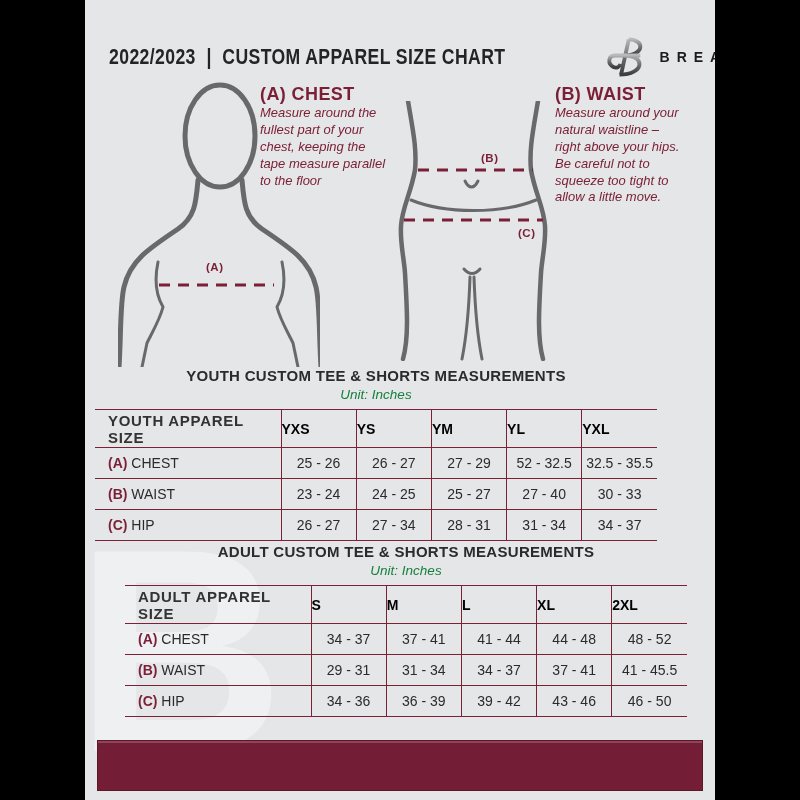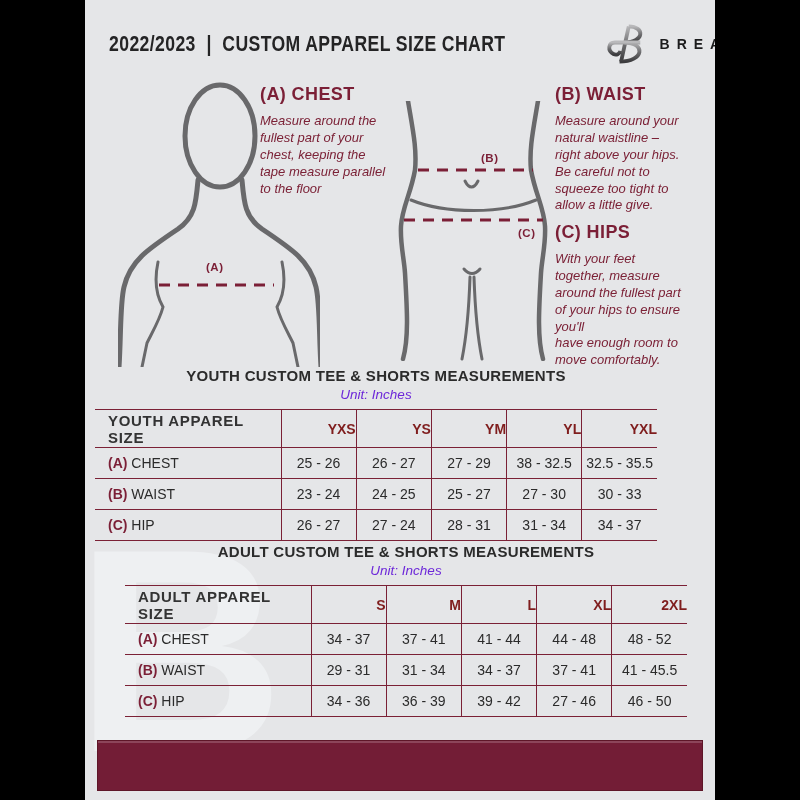--- a/index.html
+++ b/index.html
@@ -14,67 +14,67 @@
     background:#E5E6E8; overflow:hidden;
   }
   
   .watermark {
     position:absolute; left:-10px; top:505px;
     font-size:290px; line-height:1; font-weight:bold;
     color:#EEF0F2; z-index:0; user-select:none;
   }
   
   .header {
-    position:absolute; top:23px; left:24px; right:18px; height:42px;
+    position:absolute; top:36px; left:24px; right:18px; height:42px;
     display:flex; align-items:center; justify-content:space-between; z-index:2;text-align:center;
   }
   .doc-title {
     font-size:22px; font-weight:bold; color:#242425;
     transform:scaleX(0.80); transform-origin:left center;
     white-space:pre; letter-spacing:0.5px;
   }
   .brand-wrap { display:flex; align-items:center; gap:9px; }
   .brand-text { font-size:14px; font-weight:bold; letter-spacing:7px; color:#1c1c1d; margin-right:-7px; }
   
   .diagrams { position:absolute; top:75px; left:0; width:630px; height:292px; z-index:1; }
   .fig { position:absolute; }
   .fig-upper { left:33px; top:4px; }
   .fig-lower { left:305px; top:26px; }
   .guide { position:absolute; }
   .guide-heading { font-size:18px; font-weight:bold; color:#7B1F36; letter-spacing:0.4px; }
   .guide-text {
-    margin-top:8px; font-size:13px; font-style:italic; color:#7B2136;
+    margin-top:0; font-size:13px; font-style:italic; color:#7B2136;
     line-height:1.3; white-space:pre-line; font-weight:500;
   }
   .guide-a { left:175px; top:9px;  width:160px; }
   .guide-b { left:470px; top:9px;  width:158px; }
   .guide-c { left:470px; top:147px; width:158px; }
   .marker {
     position:absolute; font-size:11.5px; font-weight:bold; color:#7B1F36;
     letter-spacing:0.5px; z-index:2;
   }
   .marker-a { left:121px; top:186px; }
   .marker-b { left:396px; top:77px; }
   .marker-c { left:433px; top:152px; }
   
   .size-section { position:absolute; left:0; width:582px; text-align:center; z-index:1; }
   .section-youth { top:367px; }
   .section-adult { top:543px;margin-left:30px; }
   .section-title { font-size:15px; font-weight:bold; color:#2B2B2B; letter-spacing:0.3px; }
-  .section-unit  { font-size:13.5px; font-style:italic; color:#6d28d9; margin-top:3px; }
+  .section-unit  { font-size:13.5px; font-style:italic; color:#15803d; margin-top:3px; }
   table.size-table {
     margin:7px auto 0; border-collapse:collapse; width:562px; table-layout:fixed;
     background:transparent;
   }
   .size-table th, .size-table td {
     border-top:1.5px solid #7B2136; border-bottom:1.5px solid #7B2136;
     padding:0; vertical-align:middle;
   }
   .size-table th + th, .size-table td + td { border-left:1.5px solid #7B2136; }
-  .size-table th { height:37px; font-size:14px; font-weight:bold; color:#7f1d1d; text-align:right; }
+  .size-table th { height:37px; font-size:14px; font-weight:bold; color:#000000; text-align:left; }
   .size-table th.label-col {
     font-weight:bold; font-size:15px; letter-spacing:0.7px; color:#333;
     text-align:left; padding-left:13px;
   }
   .size-table td { height:30px; font-size:14px; color:#2B2B2B; text-align:center; }
   .size-table td.label-col { text-align:left; padding-left:13px; font-size:14px; }
   .pfx { color:#7B1F36; font-weight:bold; }
   
   .footer-bar {
     position:absolute; left:13px; top:741px; width:604px; height:49px;
@@ -154,31 +154,21 @@
 tape measure parallel
 to the floor</div>
     </div>
     <div class="guide guide-b">
       <div class="guide-heading">(B) WAIST</div>
       <div class="guide-text">Measure around your
 natural waistline –
 right above your hips.
 Be careful not to
 squeeze too tight to
-allow a little give.</div>
-    </div>
-    <div class="guide guide-c">
-      <div class="guide-heading">(C) HIPS</div>
-      <div class="guide-text">With your feet
-together, measure
-around the fullest part
-of your hips to ensure
-you'll
-have enough room to
-move comfortably.</div>
+allow a little move.</div>
     </div>
   </div>
 
   <div class="size-section section-youth">
     <div class="section-title">YOUTH CUSTOM TEE &amp; SHORTS MEASUREMENTS</div>
     <div class="section-unit">Unit: Inches</div>
     <table class="size-table">
       <colgroup>
           <col style="width:186px">
           <col>
@@ -194,35 +184,35 @@
         <th>YS</th>
         <th>YM</th>
         <th>YL</th>
         <th>YXL</th>
       </tr>
       <tr>
         <td class="label-col"><span class="pfx">(A)</span> <span>CHEST</span></td>
         <td>25 - 26</td>
         <td>26 - 27</td>
         <td>27 - 29</td>
-        <td>38 - 32.5</td>
+        <td>52 - 32.5</td>
         <td>32.5 - 35.5</td>
       </tr>
       <tr>
         <td class="label-col"><span class="pfx">(B)</span> <span>WAIST</span></td>
         <td>23 - 24</td>
         <td>24 - 25</td>
         <td>25 - 27</td>
-        <td>27 - 30</td>
+        <td>27 - 40</td>
         <td>30 - 33</td>
       </tr>
       <tr>
         <td class="label-col"><span class="pfx">(C)</span> <span>HIP</span></td>
         <td>26 - 27</td>
-        <td>27 - 24</td>
+        <td>27 - 34</td>
         <td>28 - 31</td>
         <td>31 - 34</td>
         <td>34 - 37</td>
       </tr>
     </tbody>
       </table>
   </div>
 
   <div class="size-section section-adult">
     <div class="section-title">ADULT CUSTOM TEE &amp; SHORTS MEASUREMENTS</div>
@@ -259,21 +249,21 @@
         <td>31 - 34</td>
         <td>34 - 37</td>
         <td>37 - 41</td>
         <td>41 - 45.5</td>
       </tr>
       <tr>
         <td class="label-col"><span class="pfx">(C)</span> <span>HIP</span></td>
         <td>34 - 36</td>
         <td>36 - 39</td>
         <td>39 - 42</td>
-        <td>27 - 46</td>
+        <td>43 - 46</td>
         <td>46 - 50</td>
       </tr>
     </tbody>
       </table>
   </div>
 
   <div class="footer-bar"></div>
 </div>
 
 </body></html>

